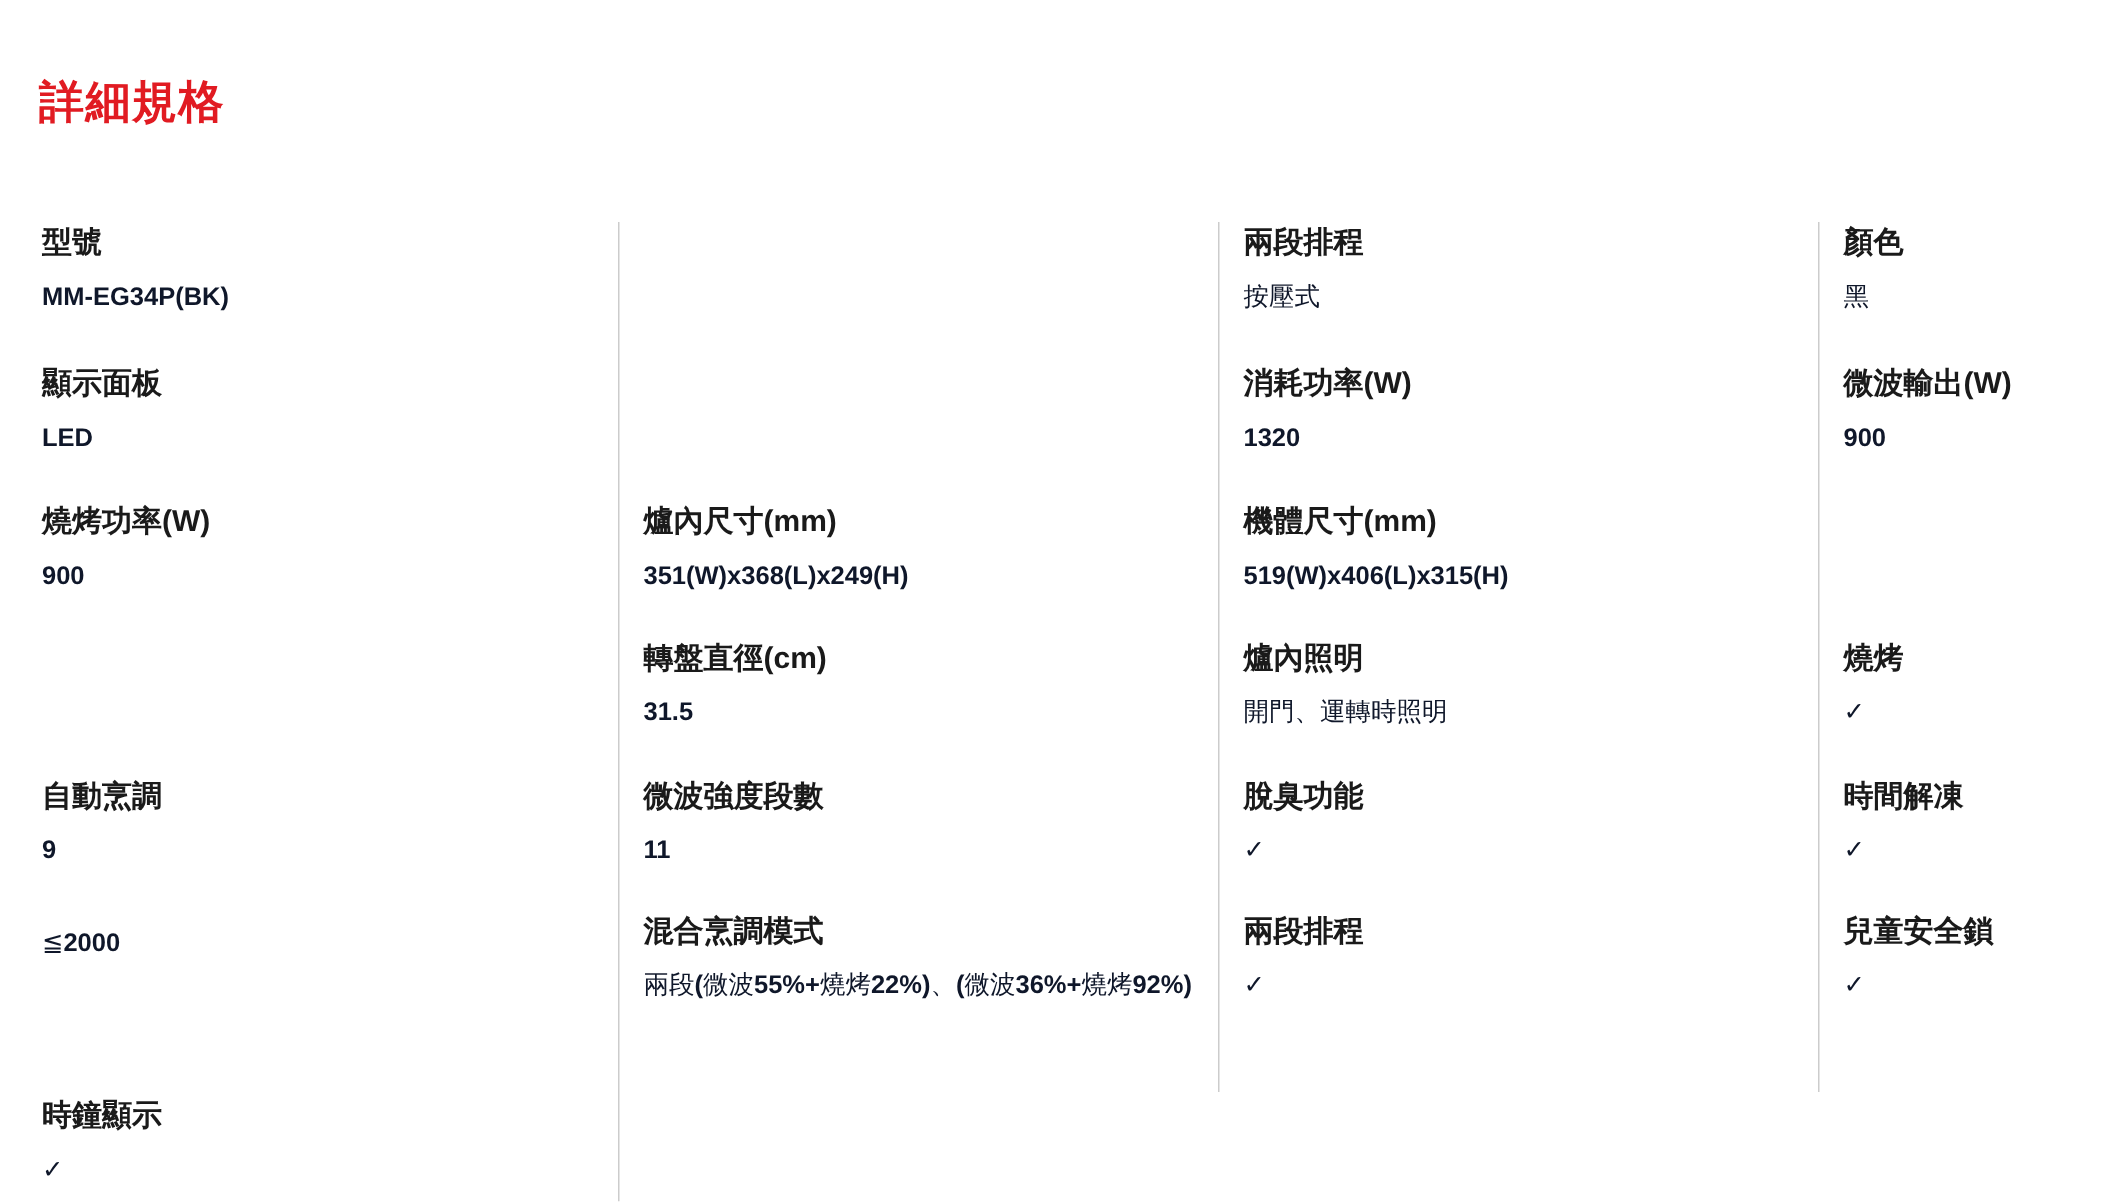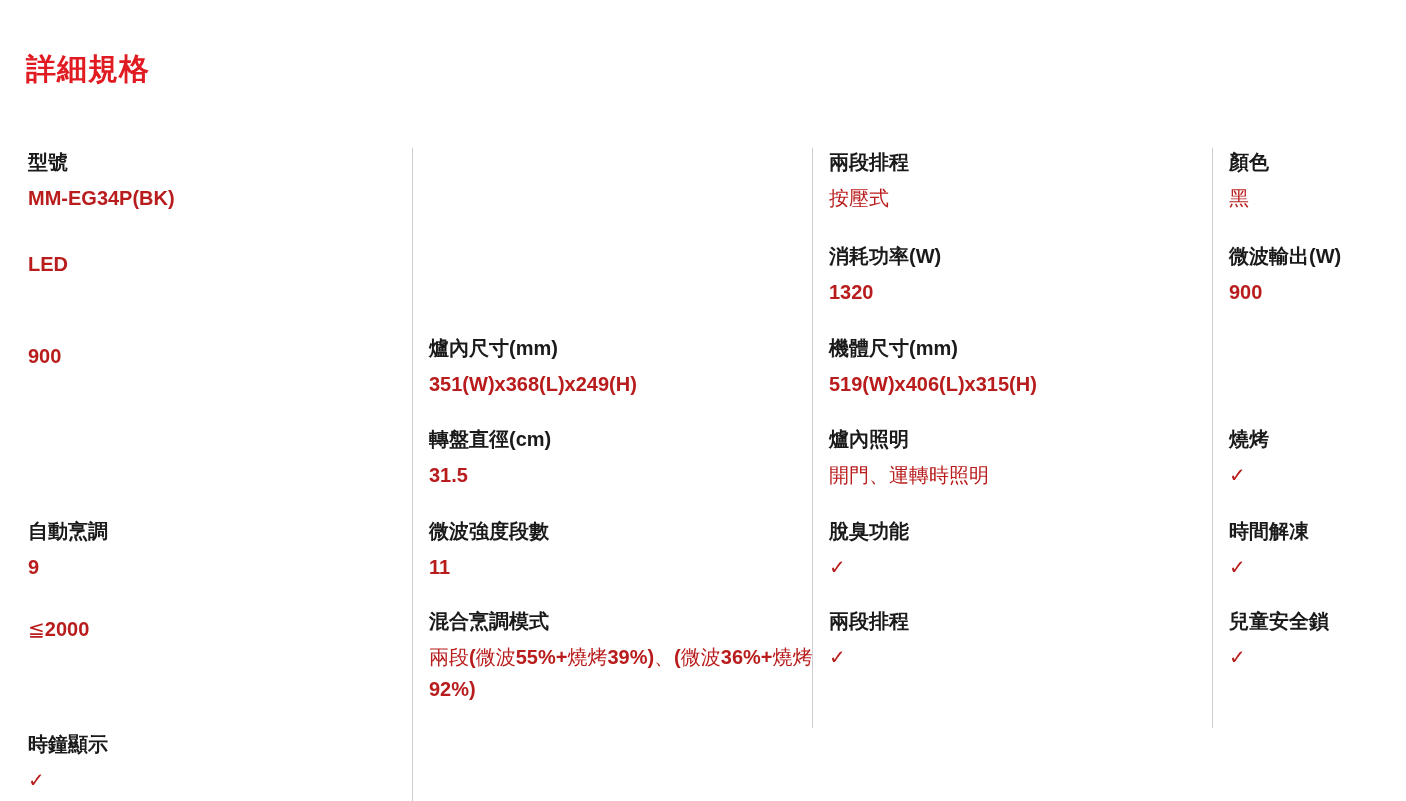--- a/index.html
+++ b/index.html
@@ -26,21 +26,21 @@
   .cell.c1 { }
   .c1 { grid-column: 1; } .c2 { grid-column: 2; }
   .c3 { grid-column: 3; } .c4 { grid-column: 4; }
   .r1 { grid-row: 1; } .r2 { grid-row: 2; } .r3 { grid-row: 3; }
   .r4 { grid-row: 4; } .r5 { grid-row: 5; } .r6 { grid-row: 6; } .r7 { grid-row: 7; }
 
   .label {
     font-size: 20px; line-height: 28px; font-weight: 700; color: #1a1a1a;
   }
   .value {
-    font-size: 20px; line-height: 32px; font-weight: 400; color: #b91c1c;
+    font-size: 17px; line-height: 32px; font-weight: 400; color: #0f172a;
     margin-top: 6px;
   }
   .value b { font-weight: 700; }
 
   .vline {
     position: absolute; width: 1px; background: #cccccc; top: 148px;
   }
   .vline-1 { left: 400px; height: 653px; }
   .vline-2 { left: 800px; height: 580px; }
   .vline-3 { left: 1200px; height: 580px; }
@@ -56,23 +56,25 @@
   <div class="vline vline-2"></div>
   <div class="vline vline-3"></div>
 
   <div class="grid">
 
     <div class="cell c1 r1">
       <div class="label">型號</div>
       <div class="value"><b>MM-EG34P(BK)</b></div>
     </div>
     <div class="cell c1 r2">
+      <div class="label">顯示面板</div>
       <div class="value"><b>LED</b></div>
     </div>
     <div class="cell c1 r3">
+      <div class="label">燒烤功率(W)</div>
       <div class="value"><b>900</b></div>
     </div>
     <div class="cell c1 r5">
       <div class="label">自動烹調</div>
       <div class="value"><b>9</b></div>
     </div>
     <div class="cell c1 r6">
       <div class="value">≦<b>2000</b></div>
     </div>
     <div class="cell c1 r7">
@@ -87,21 +89,21 @@
     <div class="cell c2 r4">
       <div class="label">轉盤直徑(cm)</div>
       <div class="value"><b>31.5</b></div>
     </div>
     <div class="cell c2 r5">
       <div class="label">微波強度段數</div>
       <div class="value"><b>11</b></div>
     </div>
     <div class="cell c2 r6">
       <div class="label">混合烹調模式</div>
-      <div class="value">兩段<b>(</b>微波<b>55%+</b>燒烤<b>39%)</b>、<b>(</b>微波<b>36%+</b>燒烤<b>92%)</b></div>
+      <div class="value">兩段<b>(</b>微波<b>55%+</b>燒烤<b>22%)</b>、<b>(</b>微波<b>36%+</b>燒烤<b>92%)</b></div>
     </div>
 
     <div class="cell c3 r1">
       <div class="label">兩段排程</div>
       <div class="value">按壓式</div>
     </div>
     <div class="cell c3 r2">
       <div class="label">消耗功率(W)</div>
       <div class="value"><b>1320</b></div>
     </div>

